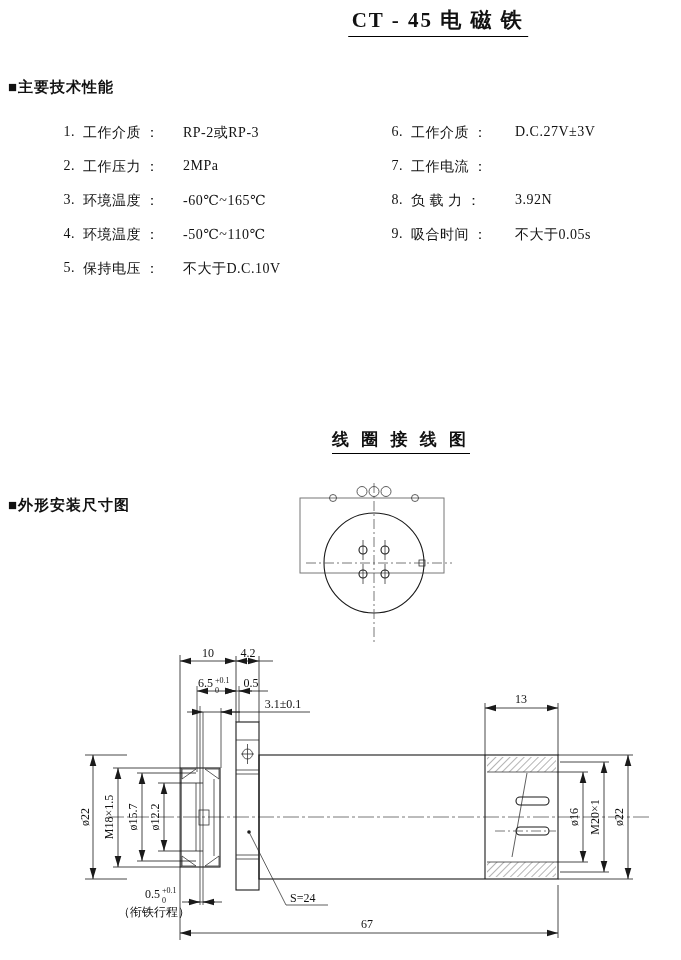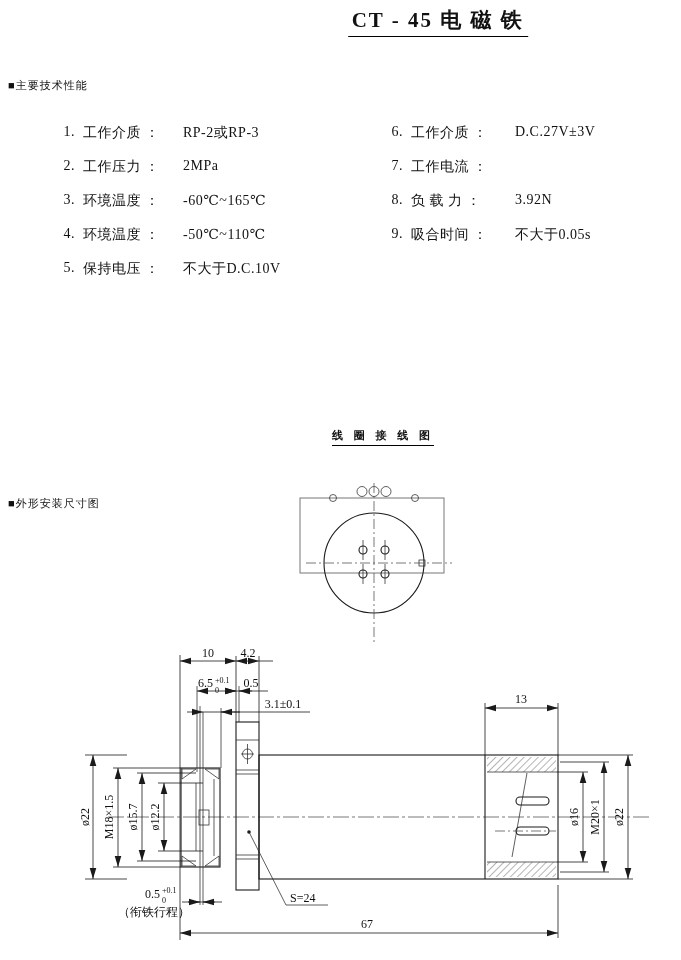--- a/index.html
+++ b/index.html
@@ -8,35 +8,35 @@
     font-family:"Liberation Serif","DejaVu Serif",serif;color:#111;
     overflow:hidden;
   }
   .abs{position:absolute;}
   .doc-title{
     top:6px;left:50%;transform:translateX(4%);
     font-size:21px;font-weight:600;letter-spacing:2px;
     border-bottom:1.5px solid #000;padding:0 4px 2px 4px;white-space:nowrap;
   }
   .sec-head{
-    left:8px;font-size:11px;font-weight:normal;letter-spacing:1px;white-space:nowrap;
+    left:8px;font-size:15px;font-weight:bold;letter-spacing:1px;white-space:nowrap;
   }
   .spec-col{position:absolute;top:124px;}
   .spec-col.left{left:55px;}
   .spec-col.right{left:383px;}
   .spec-row{
     height:34px;display:flex;align-items:flex-start;
     font-size:14px;white-space:nowrap;letter-spacing:.5px;
   }
   .spec-no{display:inline-block;min-width:20px;text-align:right;margin-right:8px;}
   .spec-name{display:inline-block;min-width:88px;}
   .spec-col.right .spec-name{min-width:92px;}
   .spec-val{margin-left:12px;}
   .wiring-title{
-    left:332px;top:428px;font-size:11px;font-weight:bold;letter-spacing:4px;
+    left:332px;top:428px;font-size:17px;font-weight:bold;letter-spacing:4px;
     border-bottom:1.5px solid #000;padding-bottom:2px;white-space:nowrap;
   }
   svg{position:absolute;overflow:visible;}
   svg text{font-family:"Liberation Serif","DejaVu Serif",serif;fill:#111;}
   .ln   {stroke:#1a1a1a;stroke-width:1.1;fill:none;}
   .thin {stroke:#2a2a2a;stroke-width:0.75;fill:none;}
   .gray {stroke:#777;stroke-width:1;fill:none;}
   .cl   {stroke:#555;stroke-width:0.8;fill:none;stroke-dasharray:16 3 3 3;}
   .dash {stroke:#555;stroke-width:0.8;fill:none;stroke-dasharray:10 3 2 3;}
   .dim  {stroke:#1a1a1a;stroke-width:0.8;fill:none;}

